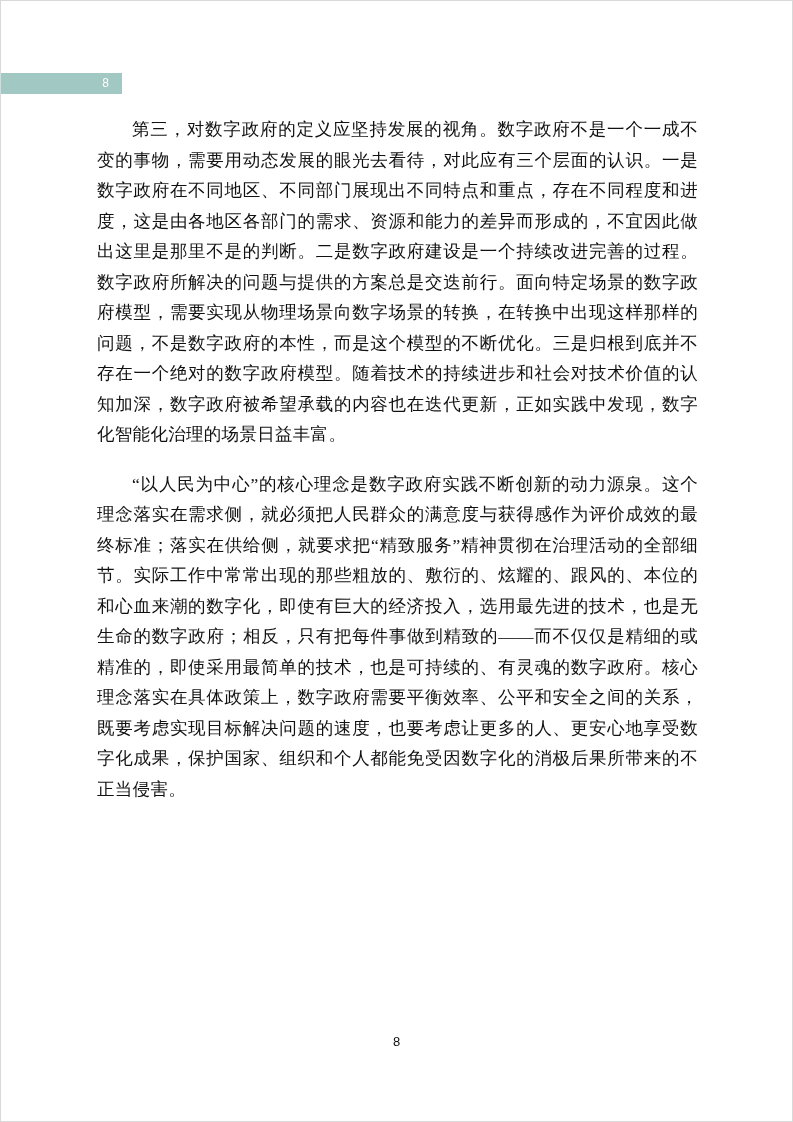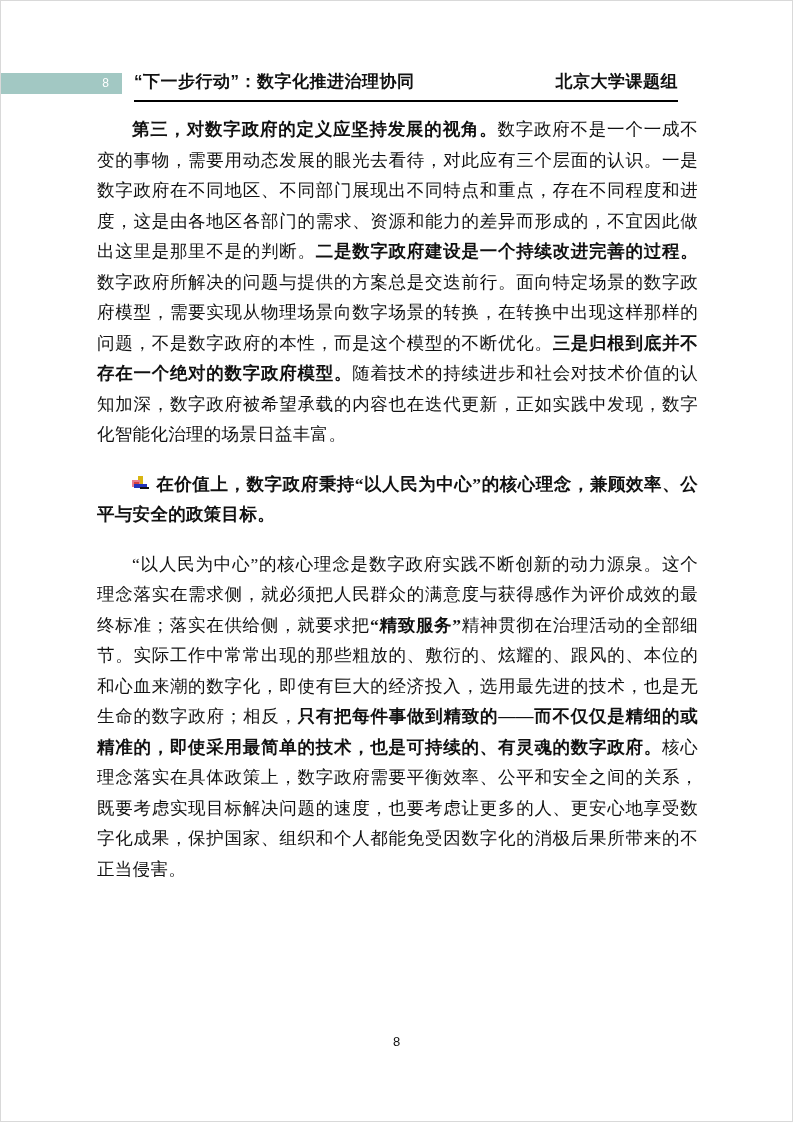--- a/index.html
+++ b/index.html
@@ -48,21 +48,21 @@
     width: 601px;
   }
   .doc-body p {
     font-size: 17.5px;
     line-height: 30.5px;
     letter-spacing: 0.3px;
     text-align: justify;
     text-indent: 2em;
     margin-bottom: 19px;
   }
-  .doc-body p span.b { font-weight: bold; margin-top: 43px; }
+  .doc-body p span.b { font-weight: normal; margin-top: 43px; }
   
   .bullet-icon {
     display: inline-block;
     position: relative;
     width: 17px; height: 16px;
     vertical-align: -2px;
     margin-right: 7px;
   }
   .bullet-icon i { position: absolute; display: block; }
   .bullet-icon .y { left: 6px;  top: 0;    width: 5px;  height: 9px; background: #d8b511; }
@@ -83,28 +83,23 @@
 </style>
 </head>
 <body>
 
 <div class="page">
 
   <div class="band" style="background: rgb(162, 200, 195);">
     <span>8</span>
   </div>
 
-  <div class="header-row">
-    <span>“下一步行动”：数字化推进治理协同</span>
-    <span>北京大学课题组</span>
-  </div>
 
   <div class="doc-body" id="doc-body">
       <p><span class="b">第三，对数字政府的定义应坚持发展的视角。</span><span>数字政府不是一个一成不变的事物，需要用动态发展的眼光去看待，对此应有三个层面的认识。一是数字政府在不同地区、不同部门展现出不同特点和重点，存在不同程度和进度，这是由各地区各部门的需求、资源和能力的差异而形成的，不宜因此做出这里是那里不是的判断。</span><span class="b">二是数字政府建设是一个持续改进完善的过程。</span><span>数字政府所解决的问题与提供的方案总是交迭前行。面向特定场景的数字政府模型，需要实现从物理场景向数字场景的转换，在转换中出现这样那样的问题，不是数字政府的本性，而是这个模型的不断优化。</span><span class="b">三是归根到底并不存在一个绝对的数字政府模型。</span><span>随着技术的持续进步和社会对技术价值的认知加深，数字政府被希望承载的内容也在迭代更新，正如实践中发现，数字化智能化治理的场景日益丰富。</span></p>
-      <p><span class="bullet-icon"><i class="y"></i><i class="p"></i><i class="r"></i><i class="u"></i><i class="k"></i></span><span class="b">在价值上，数字政府秉持“以人民为中心”的核心理念，兼顾效率、公平与安全的政策目标。</span></p>
       <p><span>“以人民为中心”的核心理念是数字政府实践不断创新的动力源泉。这个理念落实在需求侧，就必须把人民群众的满意度与获得感作为评价成效的最终标准；落实在供给侧，就要求把</span><span class="b">“精致服务”</span><span>精神贯彻在治理活动的全部细节。实际工作中常常出现的那些粗放的、敷衍的、炫耀的、跟风的、本位的和心血来潮的数字化，即使有巨大的经济投入，选用最先进的技术，也是无生命的数字政府；相反，</span><span class="b">只有把每件事做到精致的——而不仅仅是精细的或精准的，即使采用最简单的技术，也是可持续的、有灵魂的数字政府。</span><span>核心理念落实在具体政策上，数字政府需要平衡效率、公平和安全之间的关系，既要考虑实现目标解决问题的速度，也要考虑让更多的人、更安心地享受数字化成果，保护国家、组织和个人都能免受因数字化的消极后果所带来的不正当侵害。</span></p>
     </div>
 
   <div class="footer">
     <span>8</span>
   </div>
 
 </div>
 
 </body></html>

